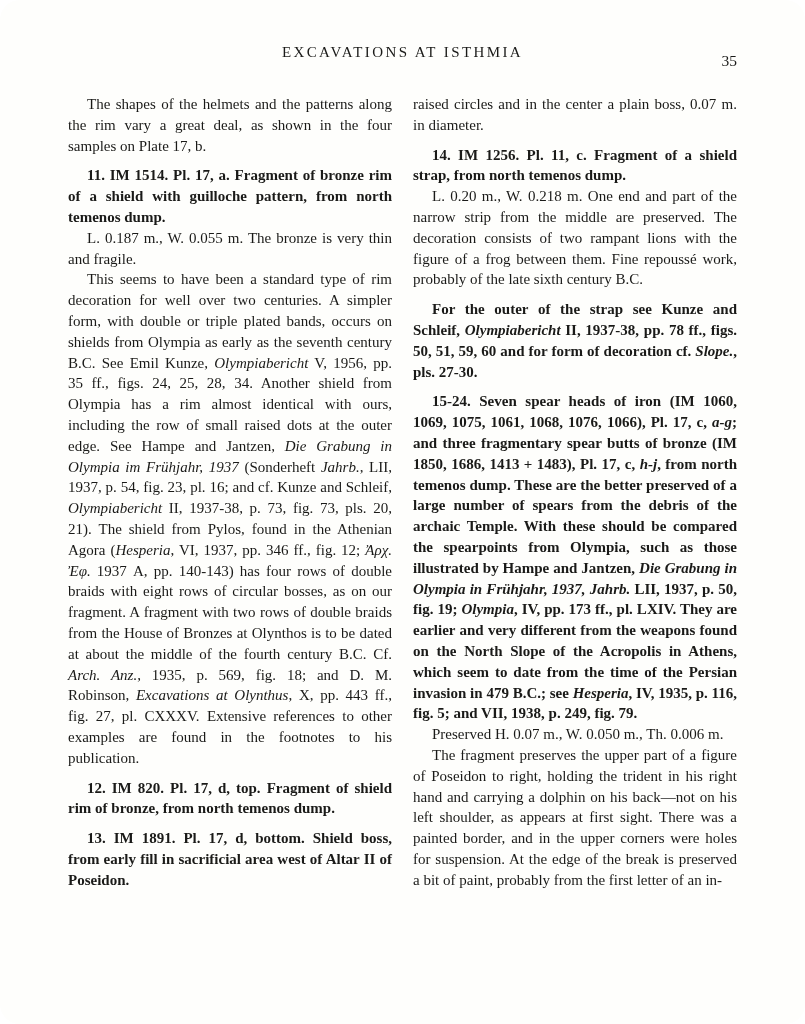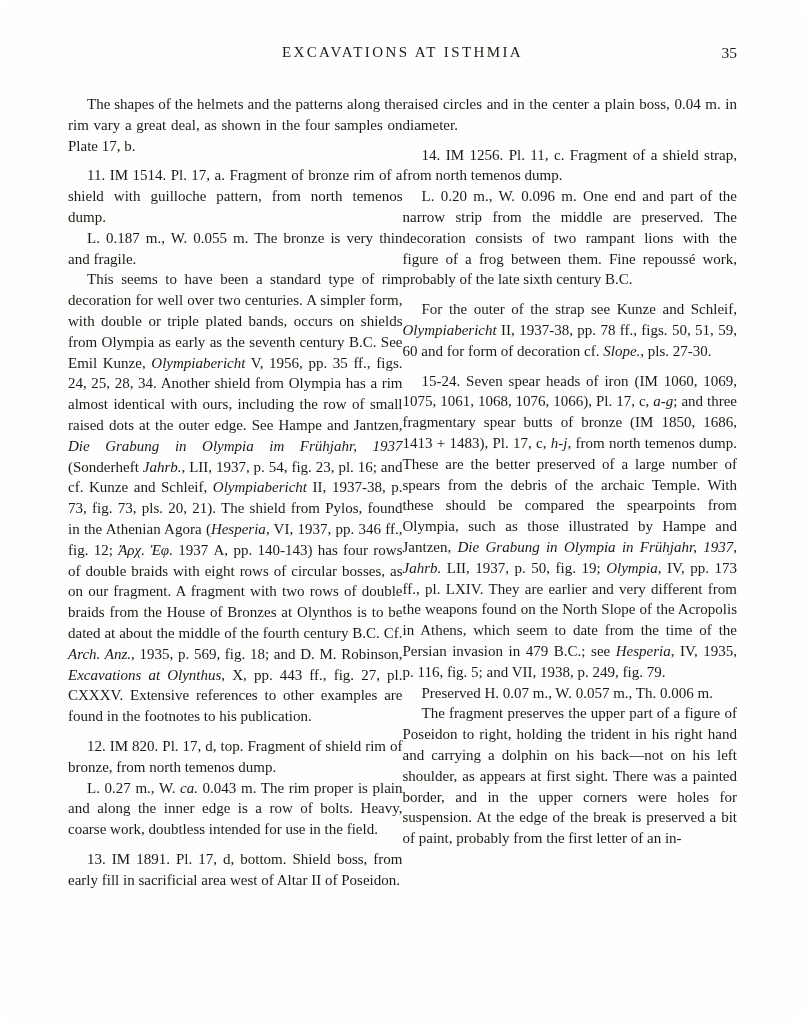--- a/index.html
+++ b/index.html
@@ -22,59 +22,59 @@
     }
     .running-title {
       text-align: center;
       font-size: 15px;
       letter-spacing: 2.4px;
       white-space: nowrap;
     }
     .page-number {
       position: absolute;
       right: 0;
-      top: 0;
+      top: 8px;
       font-size: 15.5px;
     }
     .columns {
       display: flex;
+      gap: 21px;
       align-items: flex-start;
     }
     .column {
       flex: 1 1 0;
       text-align: justify;
       font-size: 15px;
       line-height: 20.8px;
     }
     p.para { margin: 0; }
     p.para.indent { text-indent: 19px; }
-    p.para.space-before { margin-top: 9px; }
+    p.para.space-before { margin-top: 9px; font-weight: bold; }
     .italic { font-style: italic; }
   </style>
 </head>
 <body>
 
 <div class="page">
   <div class="page-header">
     <div class="running-title">EXCAVATIONS AT ISTHMIA</div>
     <div class="page-number">35</div>
   </div>
   <div class="columns">
     <div class="column">
         <p class="para indent"><span>The shapes of the helmets and the patterns along the rim vary a great deal, as shown in the four samples on Plate 17, b.</span></p>
         <p class="para indent space-before"><span>11. IM 1514. Pl. 17, a. Fragment of bronze rim of a shield with guilloche pattern, from north temenos dump.</span></p>
         <p class="para indent"><span>L. 0.187 m., W. 0.055 m. The bronze is very thin and fragile.</span></p>
         <p class="para indent"><span>This seems to have been a standard type of rim decoration for well over two centuries. A simpler form, with double or triple plated bands, occurs on shields from Olympia as early as the seventh century B.C. See Emil Kunze, </span><span class="italic">Olympiabericht</span><span> V, 1956, pp. 35 ff., figs. 24, 25, 28, 34. Another shield from Olympia has a rim almost identical with ours, including the row of small raised dots at the outer edge. See Hampe and Jantzen, </span><span class="italic">Die Grabung in Olympia im Frühjahr, 1937</span><span> (Sonderheft </span><span class="italic">Jahrb.</span><span>, LII, 1937, p. 54, fig. 23, pl. 16; and cf. Kunze and Schleif, </span><span class="italic">Olympiabericht</span><span> II, 1937-38, p. 73, fig. 73, pls. 20, 21). The shield from Pylos, found in the Athenian Agora (</span><span class="italic">Hesperia</span><span>, VI, 1937, pp. 346 ff., fig. 12; </span><span class="italic">Ἀρχ. Ἐφ.</span><span> 1937 A, pp. 140-143) has four rows of double braids with eight rows of circular bosses, as on our fragment. A fragment with two rows of double braids from the House of Bronzes at Olynthos is to be dated at about the middle of the fourth century B.C. Cf. </span><span class="italic">Arch. Anz.</span><span>, 1935, p. 569, fig. 18; and D. M. Robinson, </span><span class="italic">Excavations at Olynthus</span><span>, X, pp. 443 ff., fig. 27, pl. CXXXV. Extensive references to other examples are found in the footnotes to his publication.</span></p>
         <p class="para indent space-before"><span>12. IM 820. Pl. 17, d, top. Fragment of shield rim of bronze, from north temenos dump.</span></p>
-        <p class="para indent"><span>L. 0.27 m., W. </span><span class="italic">ca.</span><span> 0.043 m. The rim proper is plain and along the inner edge is a row of bolts. Heavy, coarse work, doubtless intended for use in the field.</span></p>
         <p class="para indent space-before"><span>13. IM 1891. Pl. 17, d, bottom. Shield boss, from early fill in sacrificial area west of Altar II of Poseidon.</span></p>
       </div>
     <div class="column">
-        <p class="para"><span>raised circles and in the center a plain boss, 0.04 m. in diameter.</span></p>
+        <p class="para"><span>raised circles and in the center a plain boss, 0.07 m. in diameter.</span></p>
         <p class="para indent space-before"><span>14. IM 1256. Pl. 11, c. Fragment of a shield strap, from north temenos dump.</span></p>
-        <p class="para indent"><span>L. 0.20 m., W. 0.096 m. One end and part of the narrow strip from the middle are preserved. The decoration consists of two rampant lions with the figure of a frog between them. Fine repoussé work, probably of the late sixth century B.C.</span></p>
+        <p class="para indent"><span>L. 0.20 m., W. 0.218 m. One end and part of the narrow strip from the middle are preserved. The decoration consists of two rampant lions with the figure of a frog between them. Fine repoussé work, probably of the late sixth century B.C.</span></p>
         <p class="para indent space-before"><span>For the outer of the strap see Kunze and Schleif, </span><span class="italic">Olympiabericht</span><span> II, 1937-38, pp. 78 ff., figs. 50, 51, 59, 60 and for form of decoration cf. </span><span class="italic">Slope.</span><span>, pls. 27-30.</span></p>
         <p class="para indent space-before"><span>15-24. Seven spear heads of iron (IM 1060, 1069, 1075, 1061, 1068, 1076, 1066), Pl. 17, c, </span><span class="italic">a-g</span><span>; and three fragmentary spear butts of bronze (IM 1850, 1686, 1413 + 1483), Pl. 17, c, </span><span class="italic">h-j</span><span>, from north temenos dump. These are the better preserved of a large number of spears from the debris of the archaic Temple. With these should be compared the spearpoints from Olympia, such as those illustrated by Hampe and Jantzen, </span><span class="italic">Die Grabung in Olympia in Frühjahr, 1937, Jahrb.</span><span> LII, 1937, p. 50, fig. 19; </span><span class="italic">Olympia</span><span>, IV, pp. 173 ff., pl. LXIV. They are earlier and very different from the weapons found on the North Slope of the Acropolis in Athens, which seem to date from the time of the Persian invasion in 479 B.C.; see </span><span class="italic">Hesperia</span><span>, IV, 1935, p. 116, fig. 5; and VII, 1938, p. 249, fig. 79.</span></p>
-        <p class="para indent"><span>Preserved H. 0.07 m., W. 0.057 m., Th. 0.006 m.</span></p>
+        <p class="para indent"><span>Preserved H. 0.07 m., W. 0.050 m., Th. 0.006 m.</span></p>
         <p class="para indent"><span>The fragment preserves the upper part of a figure of Poseidon to right, holding the trident in his right hand and carrying a dolphin on his back—not on his left shoulder, as appears at first sight. There was a painted border, and in the upper corners were holes for suspension. At the edge of the break is preserved a bit of paint, probably from the first letter of an in-</span></p>
       </div>
   </div>
 </div>
 
 </body></html>

